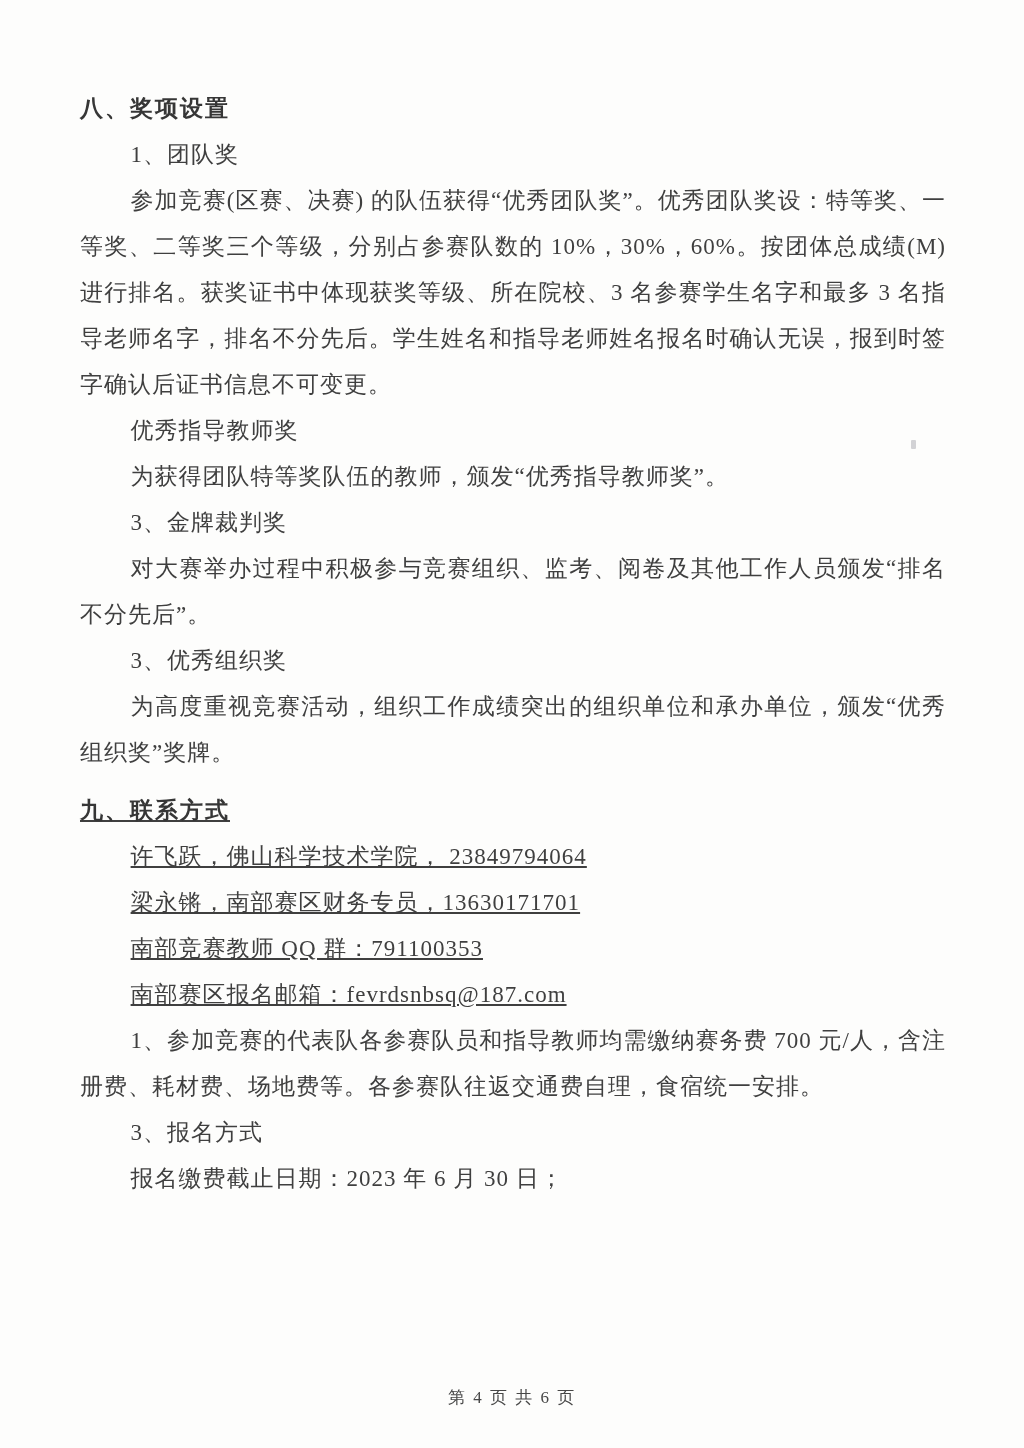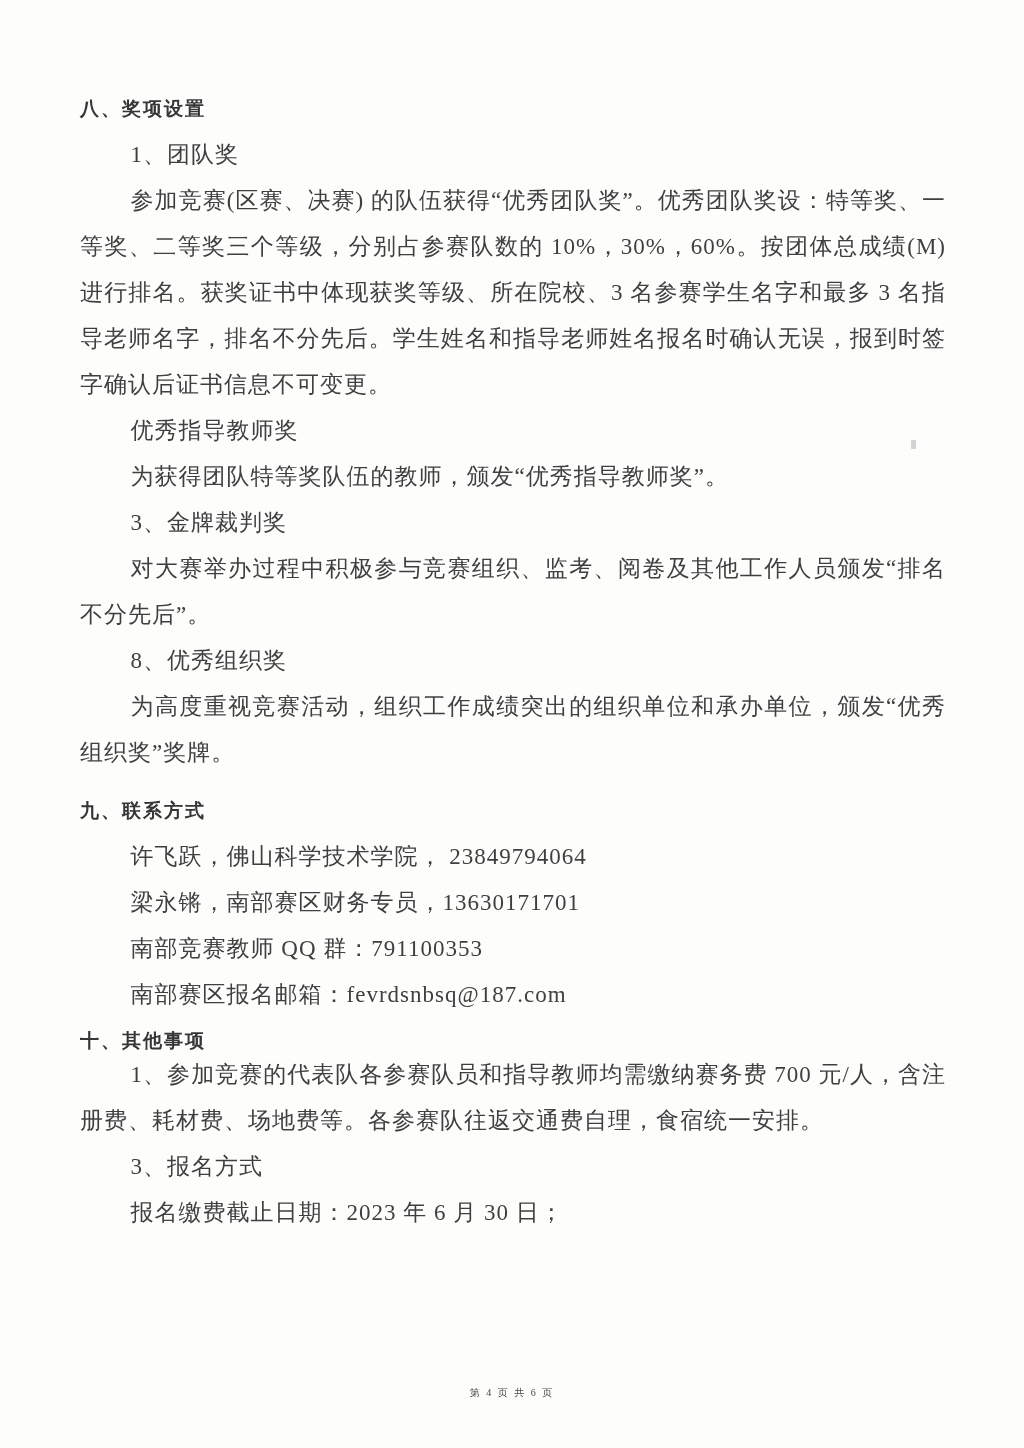--- a/index.html
+++ b/index.html
@@ -22,38 +22,38 @@
     left: 80px;
     top: 86px;
     width: 866px;
     font-size: 23px;
     line-height: 46px;
     letter-spacing: 1px;
   }
   section { margin: 0; padding: 0; }
   h2.hd {
     margin: 0;
-    font-size: 19px;
+    font-size: 23px;
     font-weight: 700;
     color: #363636;
     line-height: 46px;
     letter-spacing: 2px;
   }
   p { margin: 0; }
   p.sub  { text-indent: 2.2em; }
   p.para { text-indent: 2.2em; text-align: justify; }
-  section.sec-contact { margin-top: 12px; }
+  section.sec-contact { margin-top: 12px; text-decoration: underline; }
   section.sec-other h2.hd { margin-bottom: -12px; }
   .footer {
     position: absolute;
     left: 0;
     width: 1024px;
     top: 1386px;
     text-align: center;
-    font-size: 10px;
+    font-size: 17px;
     letter-spacing: 2px;
     color: #474747;
   }
   .speck {
     position: absolute;
     left: 911px;
     top: 440px;
     width: 5px;
     height: 9px;
     background: #b6b6ba;
@@ -69,34 +69,33 @@
   <div class="content">
 
     <section class="sec-awards">
       <h2 class="hd">八、奖项设置</h2>
       <p class="sub">1、团队奖</p>
       <p class="para">参加竞赛(区赛、决赛) 的队伍获得“优秀团队奖”。优秀团队奖设：特等奖、一等奖、二等奖三个等级，分别占参赛队数的 10%，30%，60%。按团体总成绩(M)进行排名。获奖证书中体现获奖等级、所在院校、3 名参赛学生名字和最多 3 名指导老师名字，排名不分先后。学生姓名和指导老师姓名报名时确认无误，报到时签字确认后证书信息不可变更。</p>
       <p class="sub">优秀指导教师奖</p>
       <p class="para">为获得团队特等奖队伍的教师，颁发“优秀指导教师奖”。</p>
       <p class="sub">3、金牌裁判奖</p>
       <p class="para">对大赛举办过程中积极参与竞赛组织、监考、阅卷及其他工作人员颁发“排名不分先后”。</p>
-      <p class="sub">8、优秀组织奖</p>
+      <p class="sub">3、优秀组织奖</p>
       <p class="para">为高度重视竞赛活动，组织工作成绩突出的组织单位和承办单位，颁发“优秀组织奖”奖牌。</p>
     </section>
 
     <section class="sec-contact">
       <h2 class="hd">九、联系方式</h2>
       <p class="sub">许飞跃，佛山科学技术学院， 23849794064</p>
       <p class="sub">梁永锵，南部赛区财务专员，13630171701</p>
       <p class="sub">南部竞赛教师 QQ 群：791100353</p>
       <p class="sub">南部赛区报名邮箱：fevrdsnbsq@187.com</p>
     </section>
 
     <section class="sec-other">
-      <h2 class="hd">十、其他事项</h2>
       <p class="para">1、参加竞赛的代表队各参赛队员和指导教师均需缴纳赛务费 700 元/人，含注册费、耗材费、场地费等。各参赛队往返交通费自理，食宿统一安排。</p>
       <p class="sub">3、报名方式</p>
       <p class="sub">报名缴费截止日期：2023 年 6 月 30 日；</p>
     </section>
 
   </div>
 
   <div class="speck"></div>
 
   <div class="footer">第 4 页 共 6 页</div>

